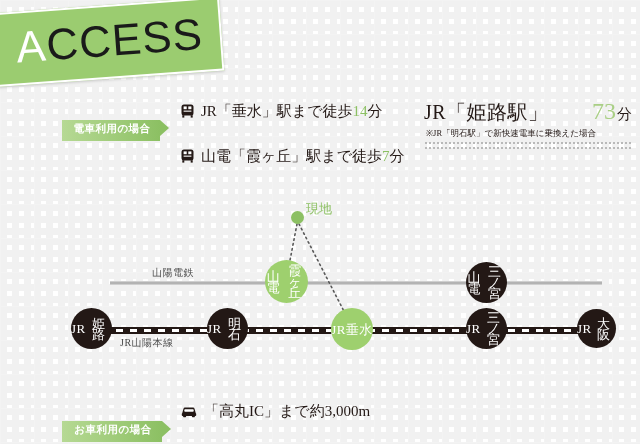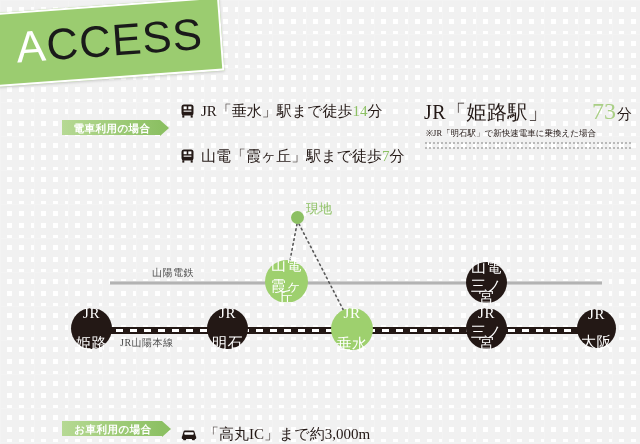--- a/index.html
+++ b/index.html
@@ -45,21 +45,21 @@
   #banner-text{
     position:absolute;left:52px;top:9px;
     font-family:"Liberation Sans","DejaVu Sans",sans-serif;
     font-size:44px;letter-spacing:1px;font-weight:400;
     color:#1a1a1a;white-space:nowrap;
   }
   #banner-text .w{color:#ffffff;}
 
   
   .tag{
-    position:absolute;height:15px;
+    position:absolute;height:21px;
     background:linear-gradient(to right,#b6d994 0%,#8cc063 100%);
     color:#ffffff;
     font-family:"DejaVu Sans",sans-serif;
     font-size:10.5px;font-weight:bold;
     line-height:17px;text-align:center;
     letter-spacing:.5px;
     padding:0 6px 0 8px;
     box-sizing:border-box;
   }
   .tag:after{
@@ -119,22 +119,22 @@
     background-image:repeating-linear-gradient(to right,
       #ffffff 0px,#ffffff 7px,transparent 7px,transparent 14px);
   }
   .line-label{
     position:absolute;font-size:10px;color:#4d4d4d;white-space:nowrap;
     letter-spacing:.5px;
   }
   .stn{
     position:absolute;border-radius:50%;
     color:#ffffff;text-align:center;
-    font-size:15px;line-height:11px;
-    display:flex;flex-direction:column;justify-content:space-between;align-items:center;
+    font-size:13px;line-height:11px;
+    display:flex;flex-direction:row;justify-content:center;align-items:center;
     letter-spacing:.5px;
   }
   .stn.dark{background:#231815;}
   .stn.green{background:#9ed06e;}
   .site-dot{
     position:absolute;width:13px;height:13px;border-radius:50%;
     background:#8cc063;
   }
   .site-label{
     position:absolute;font-size:13px;color:#8cc063;white-space:nowrap;
@@ -235,21 +235,21 @@
     <span>三ノ宮</span>
   </div>
   <div class="stn dark" style="left:577px;top:309px;width:39px;height:39px;">
     <span>JR</span>
     <span>大阪</span>
   </div>
 </div>
 
 <div class="tag" style="left:62px;top:421px;width:100px;">お車利用の場合</div>
 
-<div class="route-line" style="left:180px;top:425px;">
+<div class="route-line" style="left:180px;top:402px;">
   <span class="ico">
     <svg width="18" height="14" viewBox="0 0 18 14">
       <path d="M2.2 9.2 L3.4 5.0 Q3.7 3.6 5.0 3.6 L13.0 3.6 Q14.3 3.6 14.6 5.0 L15.8 9.2 Q16.2 9.4 16.2 10.2 L16.2 11.2 Q16.2 11.9 15.4 11.9 L2.6 11.9 Q1.8 11.9 1.8 11.2 L1.8 10.2 Q1.8 9.4 2.2 9.2 Z" fill="#231815"></path>
       <rect x="3.1" y="11.4" width="3" height="1.9" rx="0.7" fill="#231815"></rect>
       <rect x="11.9" y="11.4" width="3" height="1.9" rx="0.7" fill="#231815"></rect>
       <rect x="4.3" y="5.2" width="9.4" height="2.5" rx="0.8" fill="#ffffff"></rect>
     </svg>
   </span><span>「高丸IC」まで約3,000m</span>
 </div>
 

